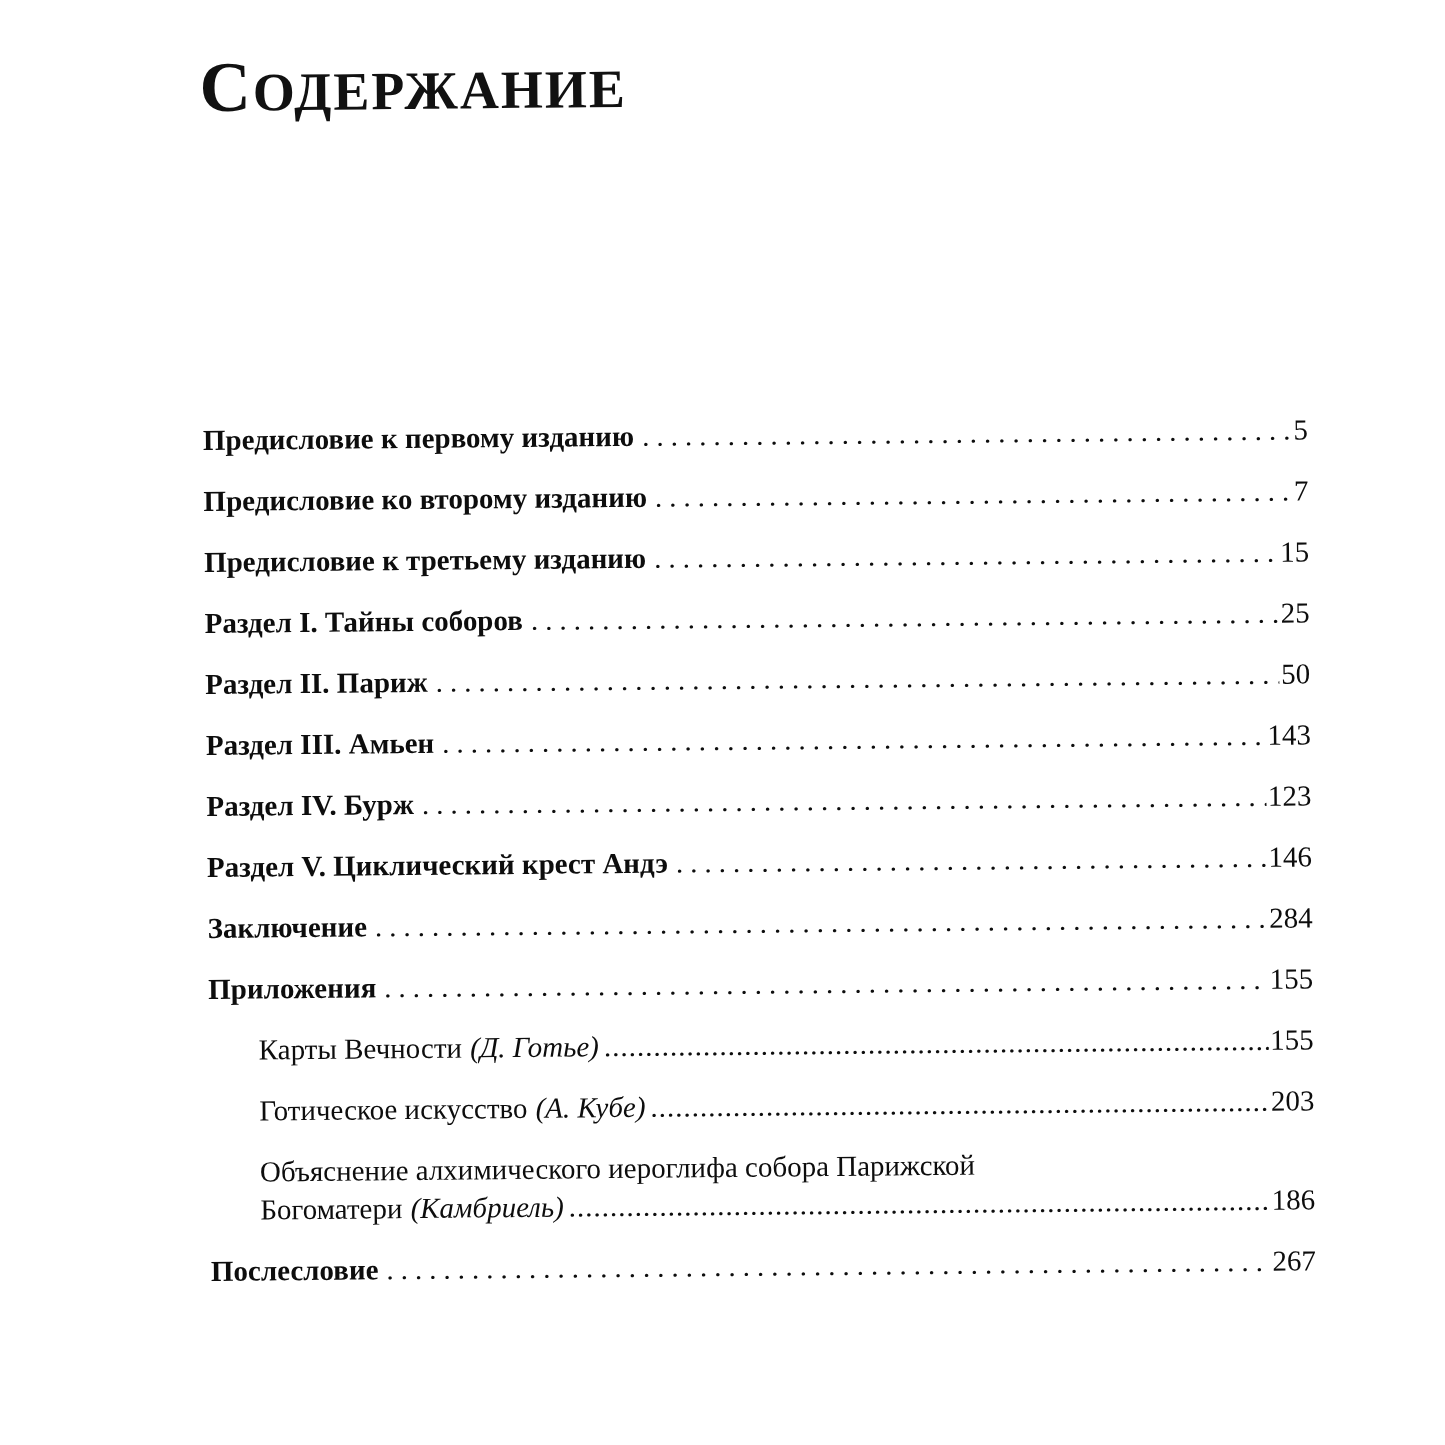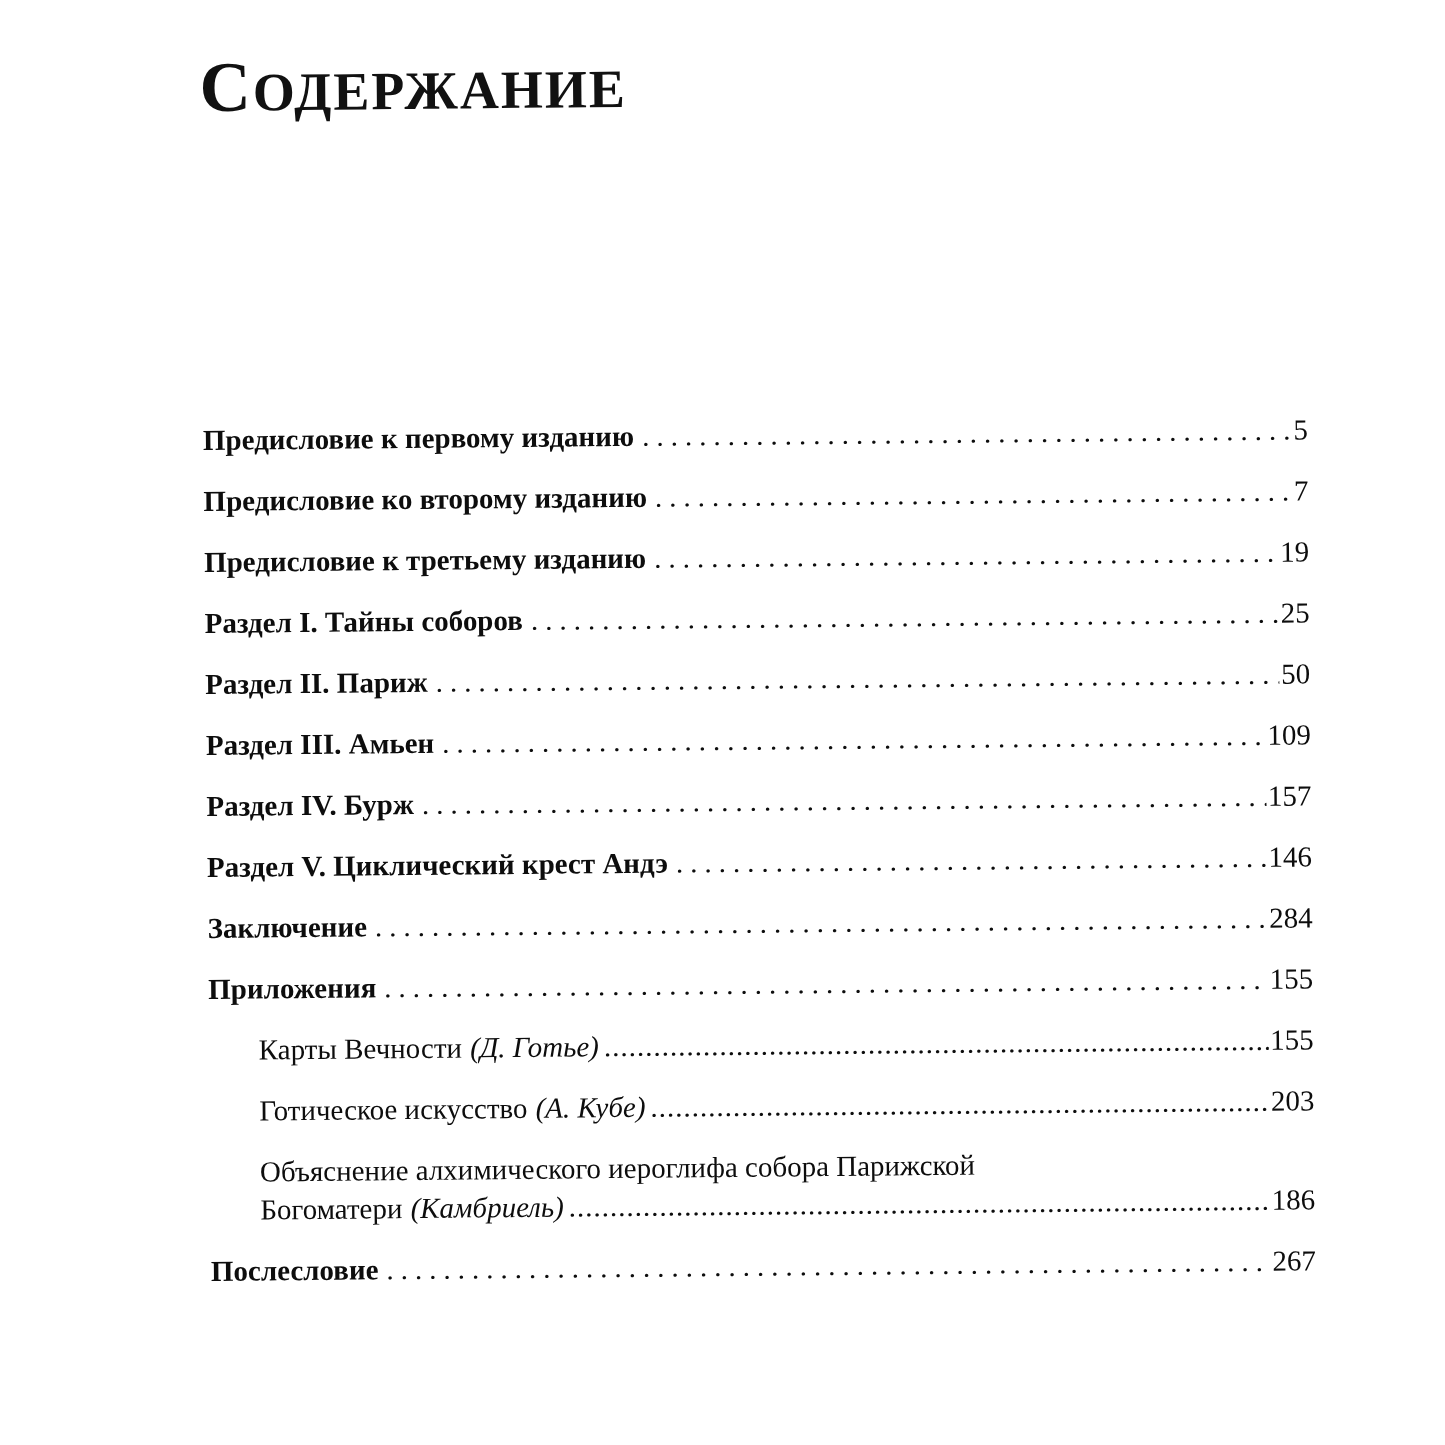--- a/index.html
+++ b/index.html
@@ -114,21 +114,21 @@
       <span class="pagenum">7</span>
     </div>
   </div>
 
   <div class="toc-row">
 
     <div class="line-main">
       <span class="label">Предисловие к третьему изданию</span>
 
       <span class="leader">............................................................................................................................................................................................................................................................................................................</span>
-      <span class="pagenum">19</span>
+      <span class="pagenum">15</span>
     </div>
   </div>
 
   <div class="toc-row">
 
     <div class="line-main">
       <span class="label">Раздел I. Тайны соборов</span>
 
       <span class="leader">............................................................................................................................................................................................................................................................................................................</span>
       <span class="pagenum">25</span>
@@ -144,31 +144,31 @@
       <span class="pagenum">50</span>
     </div>
   </div>
 
   <div class="toc-row">
 
     <div class="line-main">
       <span class="label">Раздел III. Амьен</span>
 
       <span class="leader">............................................................................................................................................................................................................................................................................................................</span>
-      <span class="pagenum">109</span>
+      <span class="pagenum">143</span>
     </div>
   </div>
 
   <div class="toc-row">
 
     <div class="line-main">
       <span class="label">Раздел IV. Бурж</span>
 
       <span class="leader">............................................................................................................................................................................................................................................................................................................</span>
-      <span class="pagenum">157</span>
+      <span class="pagenum">123</span>
     </div>
   </div>
 
   <div class="toc-row">
 
     <div class="line-main">
       <span class="label">Раздел V. Циклический крест Андэ</span>
 
       <span class="leader">............................................................................................................................................................................................................................................................................................................</span>
       <span class="pagenum">146</span>

